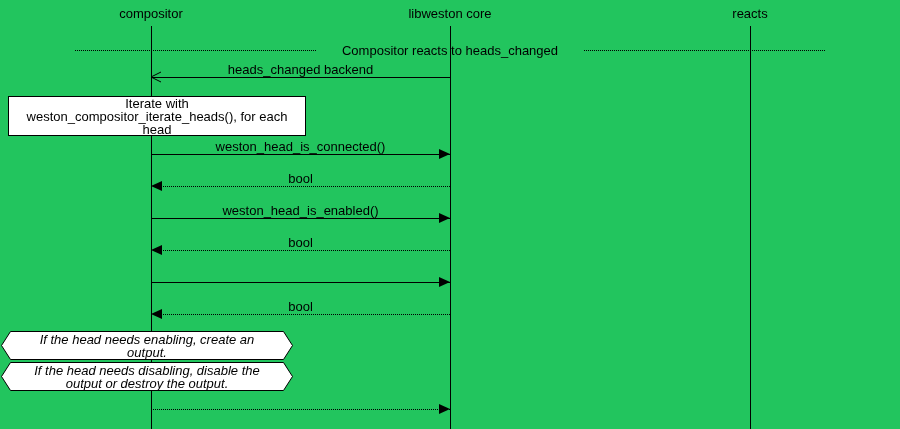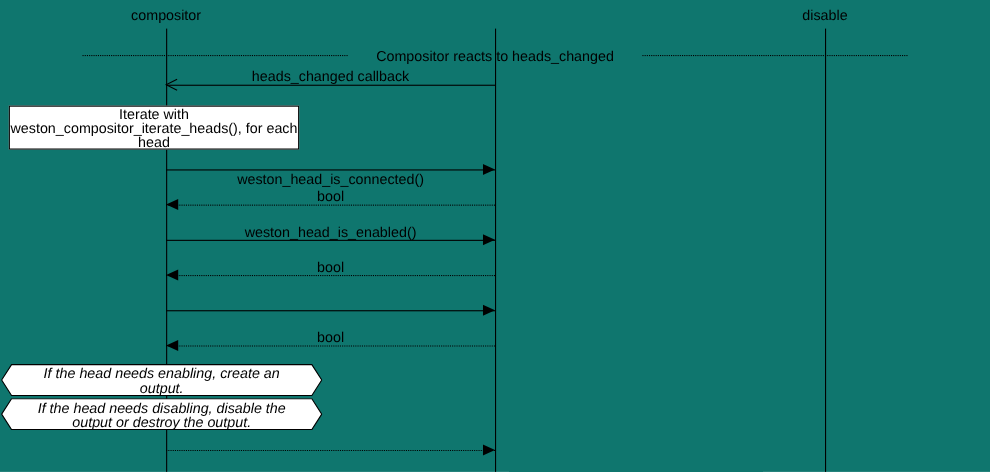--- a/index.html
+++ b/index.html
@@ -1,80 +1,81 @@
 <!DOCTYPE html>
 <html><head>
 <meta charset="utf-8">
 <style>
   html,body{margin:0;padding:0;background:#ffffff;}
   .canvas{
-    position:relative;width:900px;height:429px;background:#0f766e;overflow:hidden;
+    position:relative;width:900px;height:429px;background:#22c55e;overflow:hidden;
     font-family:"Liberation Sans","DejaVu Sans",sans-serif;font-size:13px;color:#000;
   }
   
   .actor-label{position:absolute;top:6px;width:200px;text-align:center;height:15px;line-height:15px;}
   .al-1{left:51px;} .al-2{left:350px;} .al-3{left:650px;}
   
   .lifeline{position:absolute;top:26px;width:1px;height:403px;background:#000;}
   .ll-1{left:151px;} .ll-2{left:450px;} .ll-3{left:750px;}
   
   .divider{position:absolute;left:75px;top:43px;width:750px;height:15px;display:flex;align-items:center;gap:25px;}
   .divider .dl{flex:1;height:0;border-top:1px dotted #000;}
   .divider .dtext{white-space:nowrap;padding:0 1px;line-height:15px;}
   
   .mline{position:absolute;left:151px;width:299px;height:0;}
   .mline.solid{border-top:1px solid #000;}
   .mline.dotted{border-top:1px dotted #000;}
   .t77{top:77px}.t154{top:154px}.t186{top:186px}.t218{top:218px}
   .t250{top:250px}.t282{top:282px}.t314{top:314px}.t409{top:409px}
   
   .mlabel{position:absolute;left:151px;width:299px;text-align:center;height:14px;line-height:14px;white-space:nowrap;}
-  .lt63{top:63px}.lt140{top:156px}.lt172{top:172px}.lt204{top:204px}
+  .lt63{top:63px}.lt140{top:140px}.lt172{top:172px}.lt204{top:204px}
   .lt236{top:236px}.lt268{top:268px}.lt300{top:300px}
   
   .ah{position:absolute;width:12px;height:12px;}
   .ah-right{left:439px;}
   .ah-left{left:151px;}
   .ah-open{left:150px;top:71px;}
   .at148{top:148px}.at180{top:180px}.at212{top:212px}.at244{top:244px}
   .at276{top:276px}.at308{top:308px}.at403{top:403px}
   
   .note-box{
-    position:absolute;left:8px;top:96px;width:264px;height:40px;background:#fff;border:1px solid #000;
+    position:absolute;left:8px;top:96px;width:298px;height:40px;background:#fff;border:1px solid #000;
     box-sizing:border-box;display:flex;align-items:center;justify-content:center;text-align:center;
   }
   .note-box span{display:block;width:270px;line-height:13px;}
   
   .hex{position:absolute;left:1px;width:292px;height:29px;}
   .hex-1{top:331px;} .hex-2{top:362px;}
   .hex svg{position:absolute;left:0;top:0;}
   .hex .hex-text{position:absolute;left:0;top:0;width:100%;height:100%;
     display:flex;align-items:center;justify-content:center;text-align:center;font-style:italic;}
   .hex-1 .hex-text span{display:block;width:248px;line-height:13px;}
   .hex-2 .hex-text span{display:block;width:264px;line-height:13px;}
 </style>
 </head>
 <body>
 
 <div class="canvas">
 
   <div class="actor-label al-1">compositor</div>
-  <div class="actor-label al-3">disable</div>
+  <div class="actor-label al-2">libweston core</div>
+  <div class="actor-label al-3">reacts</div>
 
   <div class="lifeline ll-1"></div>
   <div class="lifeline ll-2"></div>
   <div class="lifeline ll-3"></div>
 
   <div class="divider">
     <span class="dl"></span>
     <span class="dtext">Compositor reacts to heads_changed</span>
     <span class="dl"></span>
   </div>
 
-  <div class="mlabel lt63">heads_changed callback</div>
+  <div class="mlabel lt63">heads_changed backend</div>
   <div class="mline solid t77"></div>
   <svg class="ah ah-open" width="12" height="12" viewBox="0 0 12 12">
       <path d="M11 1 L1 6 L11 11" fill="none" stroke="#000" stroke-width="1"></path>
     </svg>
 
   <div class="note-box">
     <span>Iterate with weston_compositor_iterate_heads(), for each head</span>
   </div>
 
   <div class="mlabel lt140">weston_head_is_connected()</div>

